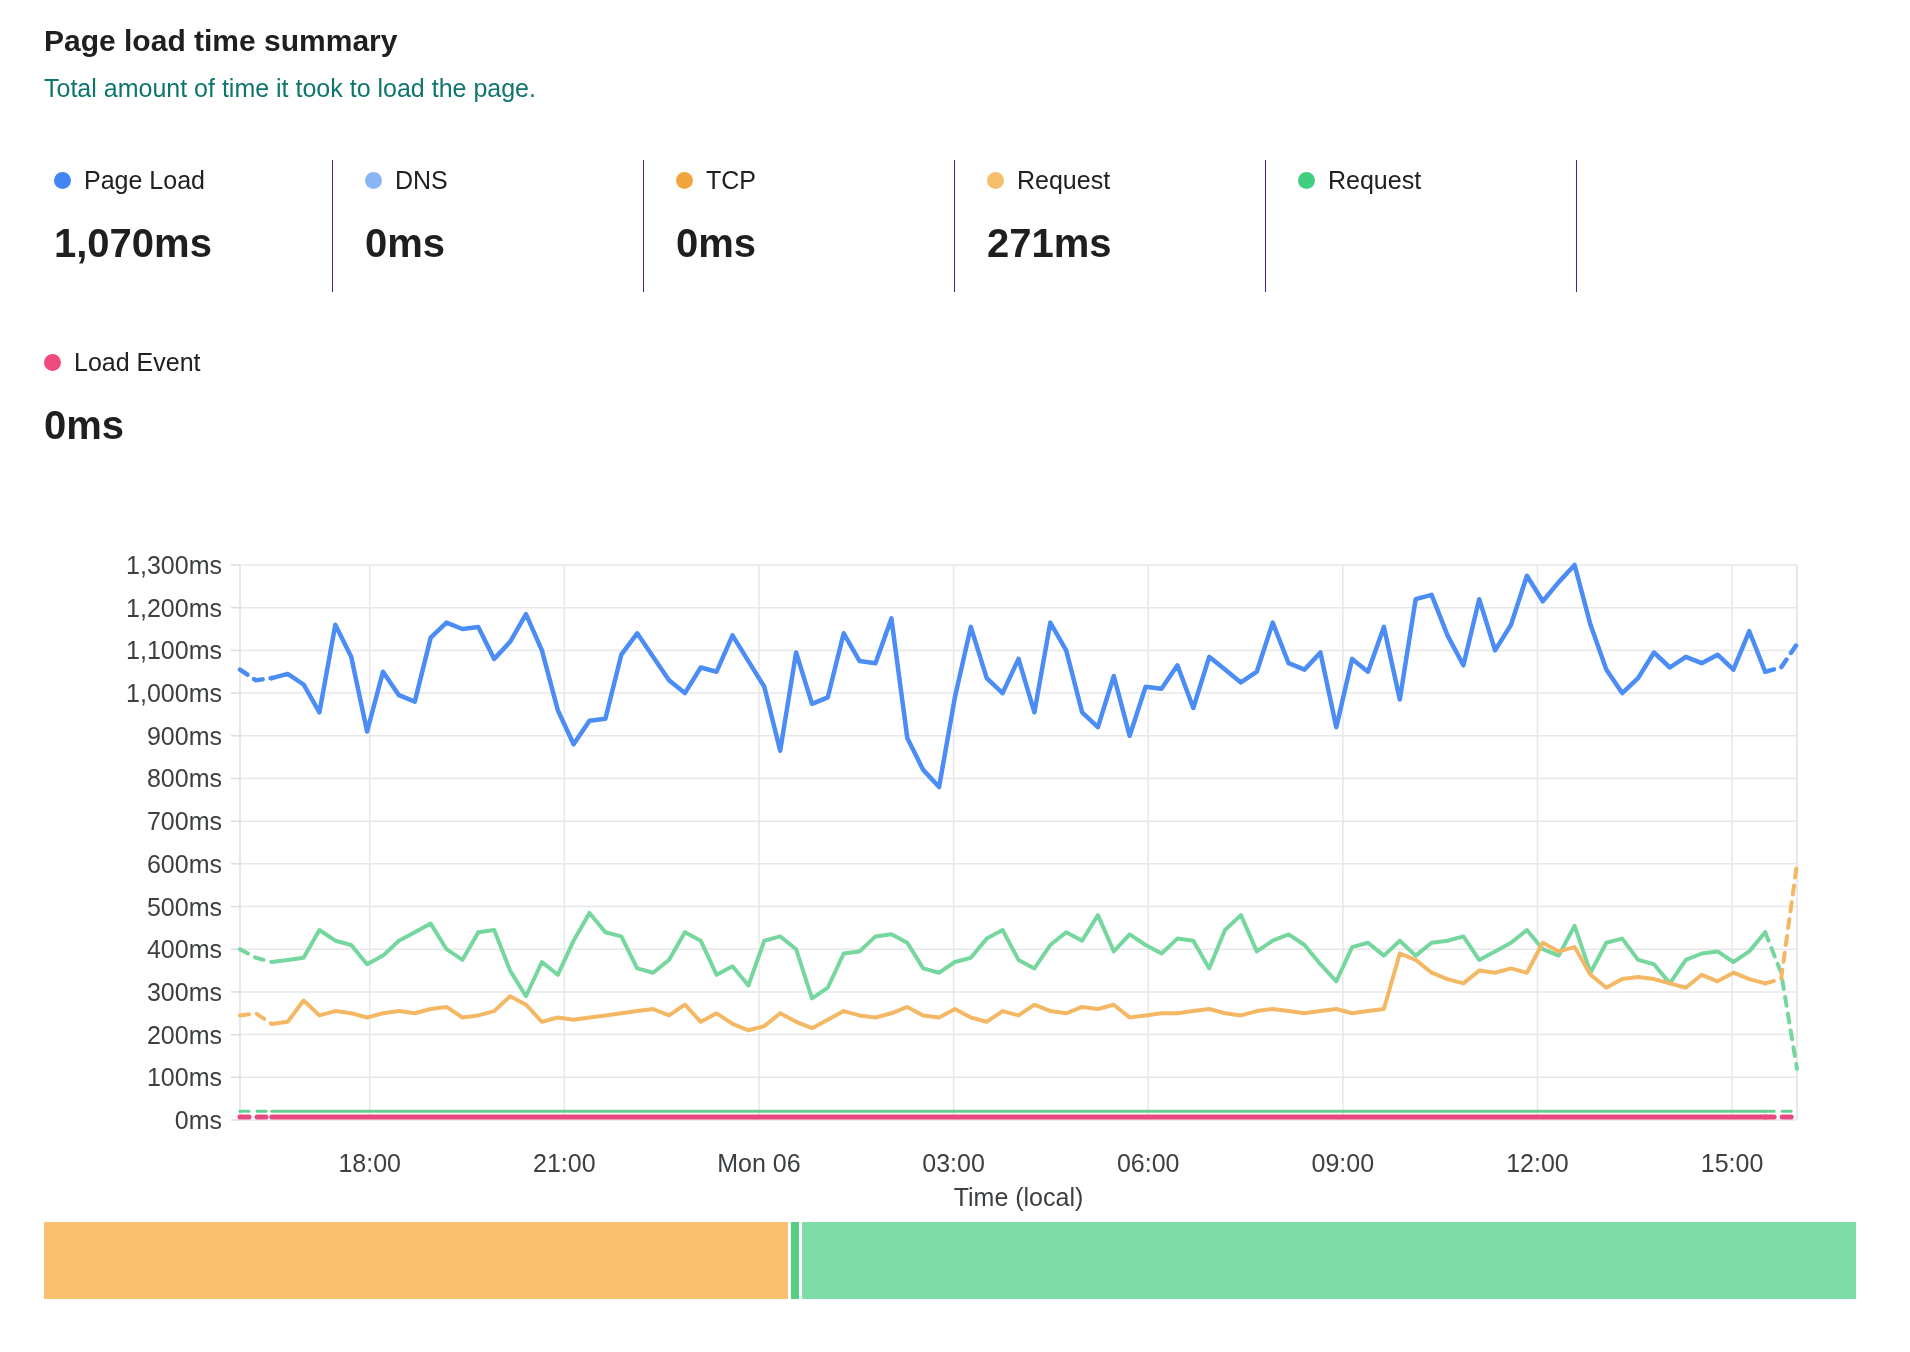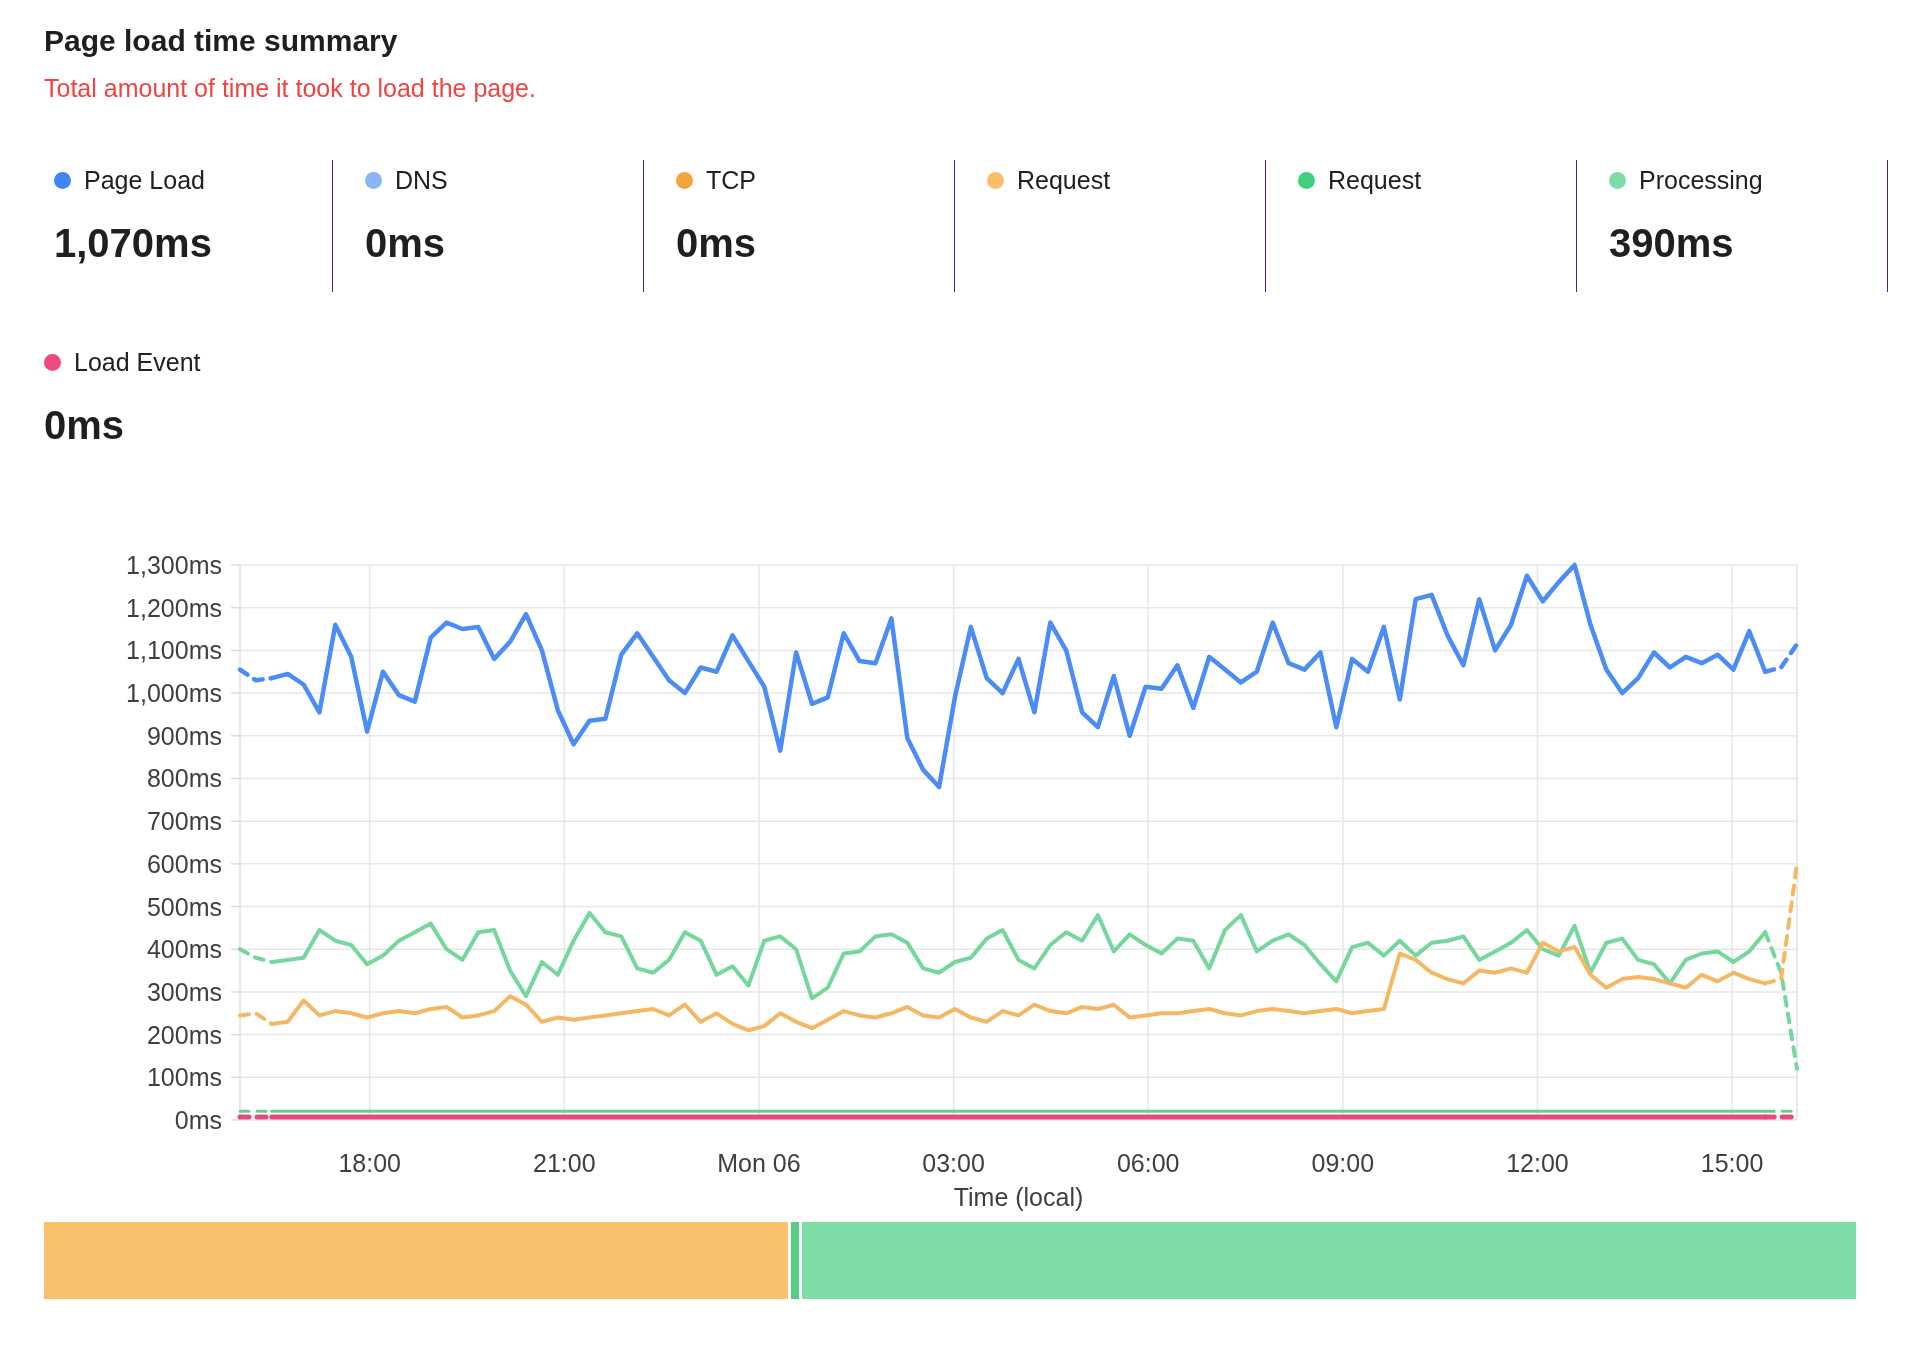--- a/index.html
+++ b/index.html
@@ -1,19 +1,19 @@
 <!DOCTYPE html>
 <html><head>
 <meta charset="utf-8">
 <style>
   html,body{margin:0;padding:0;background:#fff;}
   .page{position:relative;width:1910px;height:1352px;background:#ffffff;
         font-family:"Liberation Sans",sans-serif;color:#202124;overflow:hidden;}
   .title{position:absolute;left:44px;top:24px;font-size:30px;font-weight:700;color:#1f1f1f;}
-  .subtitle{position:absolute;left:44px;top:74px;font-size:25px;font-weight:400;color:#ef4444;}
+  .subtitle{position:absolute;left:44px;top:74px;font-size:25px;font-weight:400;color:#0f766e;}
   .metrics{position:absolute;left:22px;top:160px;display:flex;}
   .metric{width:311px;border-right:1px solid #4c1d95;padding:6px 0 26px 32px;box-sizing:border-box;}
   .metric-label{display:flex;align-items:center;gap:13px;font-size:25px;color:#202124;}
   .dot{width:17px;height:17px;border-radius:50%;flex:none;background:#ccc;}
   .metric-value{margin-top:26px;font-size:40px;font-weight:700;color:#1f1f1f;}
   .secondary{position:absolute;left:44px;top:348px;}
   .chart-wrap{position:absolute;left:0;top:540px;width:1910px;height:676px;}
   .tick{font-size:25px;fill:#3c4043;}
   .axis-title{font-size:25px;fill:#3c4043;}
   .footer-bar{position:absolute;left:44px;top:1222px;width:1814px;height:77px;display:flex;gap:3px;}
@@ -47,33 +47,27 @@
           <span class="dot" style="background: rgb(243, 165, 61);"></span>
           <span>TCP</span>
         </div>
       <div class="metric-value">0ms</div>
     </div>
     <div class="metric">
       <div class="metric-label">
           <span class="dot" style="background: rgb(247, 191, 107);"></span>
           <span>Request</span>
         </div>
+      <div class="metric-value">271ms</div>
     </div>
     <div class="metric">
       <div class="metric-label">
           <span class="dot" style="background: rgb(63, 207, 127);"></span>
           <span>Request</span>
         </div>
-    </div>
-    <div class="metric">
-      <div class="metric-label">
-          <span class="dot" style="background: rgb(126, 220, 166);"></span>
-          <span>Processing</span>
-        </div>
-      <div class="metric-value">390ms</div>
     </div>
   </div>
 
   <div class="secondary">
     <div class="metric-label">
         <span class="dot" style="background: rgb(238, 74, 123);"></span>
         <span>Load Event</span>
       </div>
     <div class="metric-value">0ms</div>
   </div>

